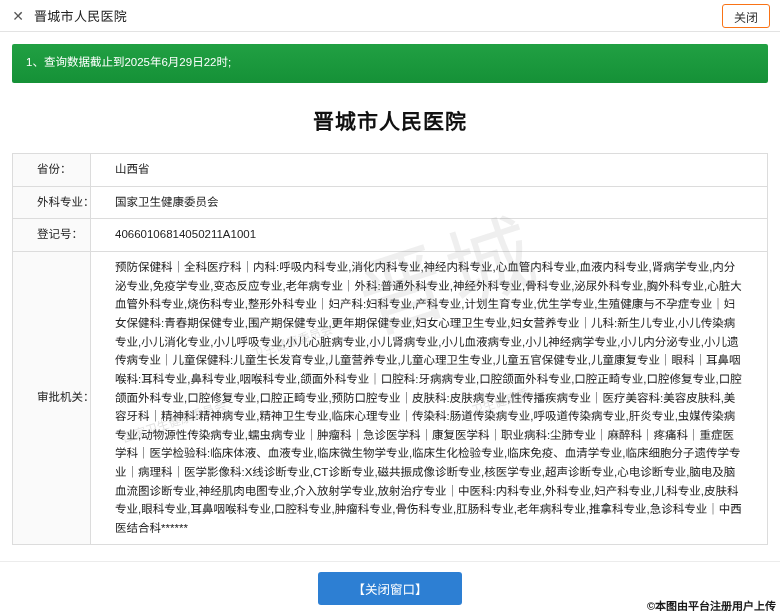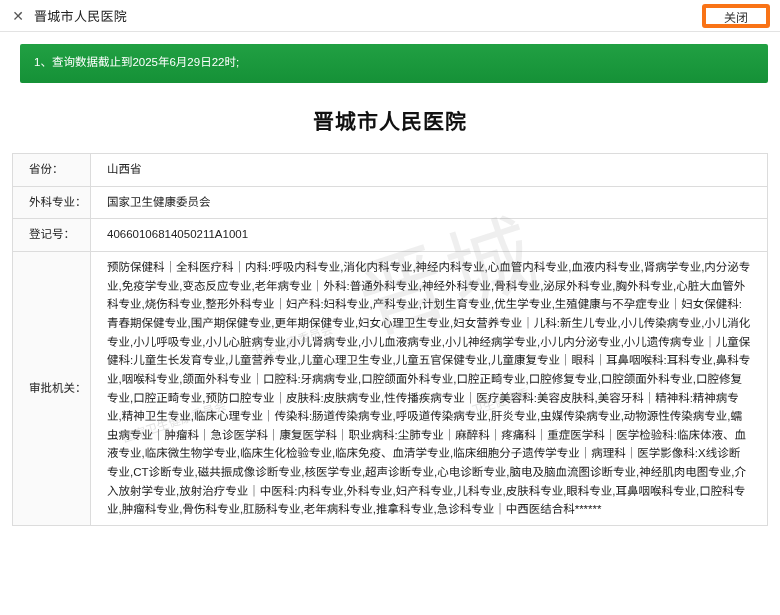--- a/index.html
+++ b/index.html
@@ -39,22 +39,22 @@
   }
   .title-text {
     font-size: 13px;
     color: #222;
     letter-spacing: 0.3px;
   }
   .close-btn {
     position: absolute;
     right: 10px;
     top: 4px;
-    width: 68px; height: 24px;
-    border: 4px solid #f97316;
+    width: 48px; height: 24px;
+    border: 1px solid #f97316;
     background: #fff;
     border-radius: 3px;
     font-size: 12px;
     color: #333;
     display: flex; align-items: center; justify-content: center;
     cursor: pointer;
   }
   
   .content {
     flex: 1 1 auto;
@@ -64,21 +64,20 @@
     background: #fff;
   }
   .notice {
     background: #1f9a3d;
     background: linear-gradient(#21a043, #159137);
     color: #ffffff;
     border-radius: 2px;
     padding: 9px 14px 10px 14px;
     font-size: 11.5px;
     line-height: 1.72;
-    margin-left: 8px;
   }
   .notice div { white-space: nowrap; }
   .hospital-title {
     text-align: center;
     font-size: 21px;
     font-weight: bold;
     color: #111;
     margin: 22px 0 18px 0;
     letter-spacing: 1px;
   }
@@ -87,21 +86,21 @@
     width: 100%;
     border-collapse: collapse;
     table-layout: fixed;
     position: relative;
     z-index: 2;
   }
   table.info td {
     border: 1px solid #dcdcdc;
     font-size: 11.5px;
     color: #222;
-    padding: 7px 16px;
+    padding: 7px 24px;
     vertical-align: middle;
     line-height: 1.55;
   }
   td.label {
     width: 78px;
     background: #fafafa;
     color: #222;
     white-space: nowrap;
   }
   td.value { background: #ffffff; word-break: break-all; margin-left: 21px; }
@@ -214,14 +213,18 @@
       <div class="wm-big">晋城</div>
       <div class="wm-small wm1">卫生健康委员会</div>
       <div class="wm-small wm2">国家卫生健康委员会</div>
       <div class="wm-small wm3">卫生健康委</div>
     </div>
 
   </div>
 
   <div class="scrollbar"></div>
 
+  <div class="footer">
+    <button class="close-window-btn">【关闭窗口】</button>
+    <div class="corner-badge">©本图由平台注册用户上传</div>
+  </div>
 
 </div>
 
 </body></html>

